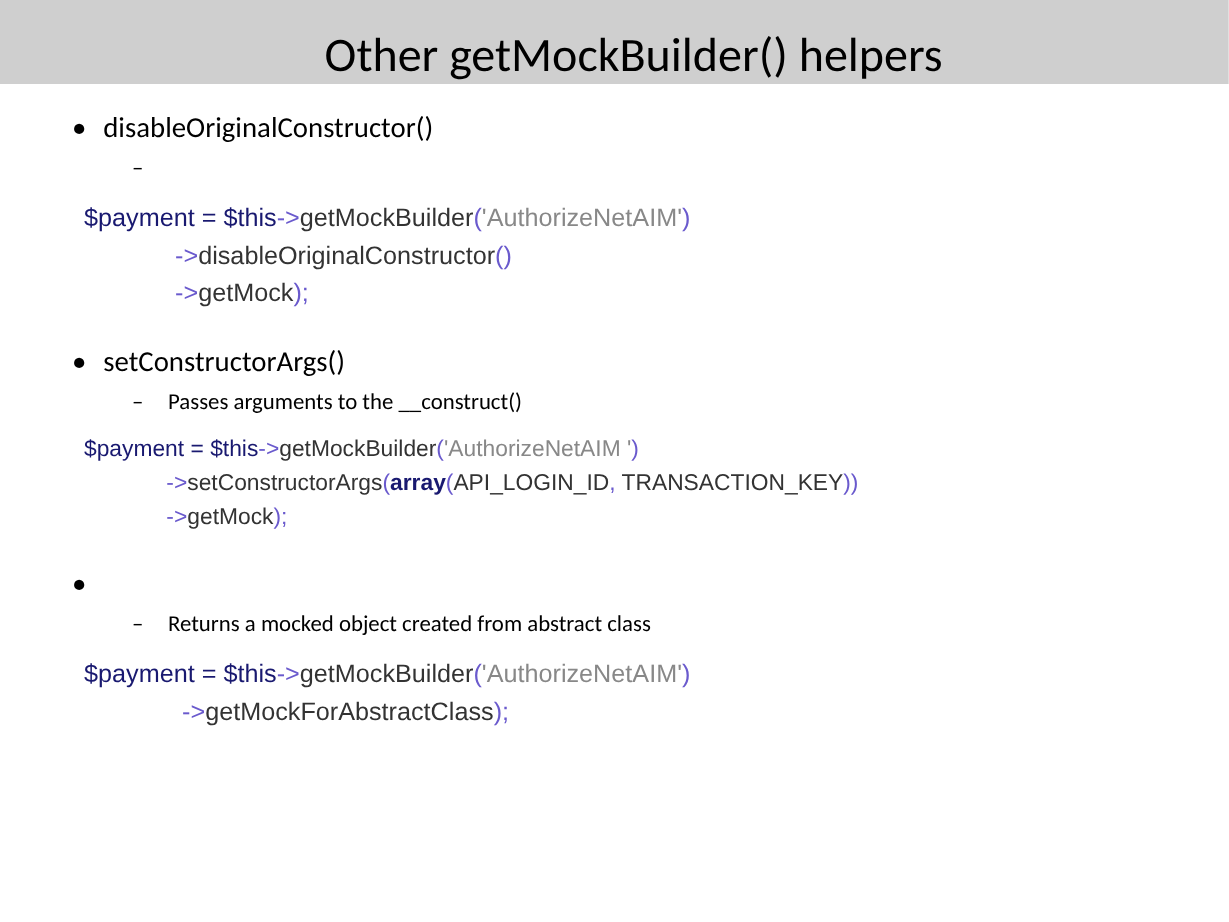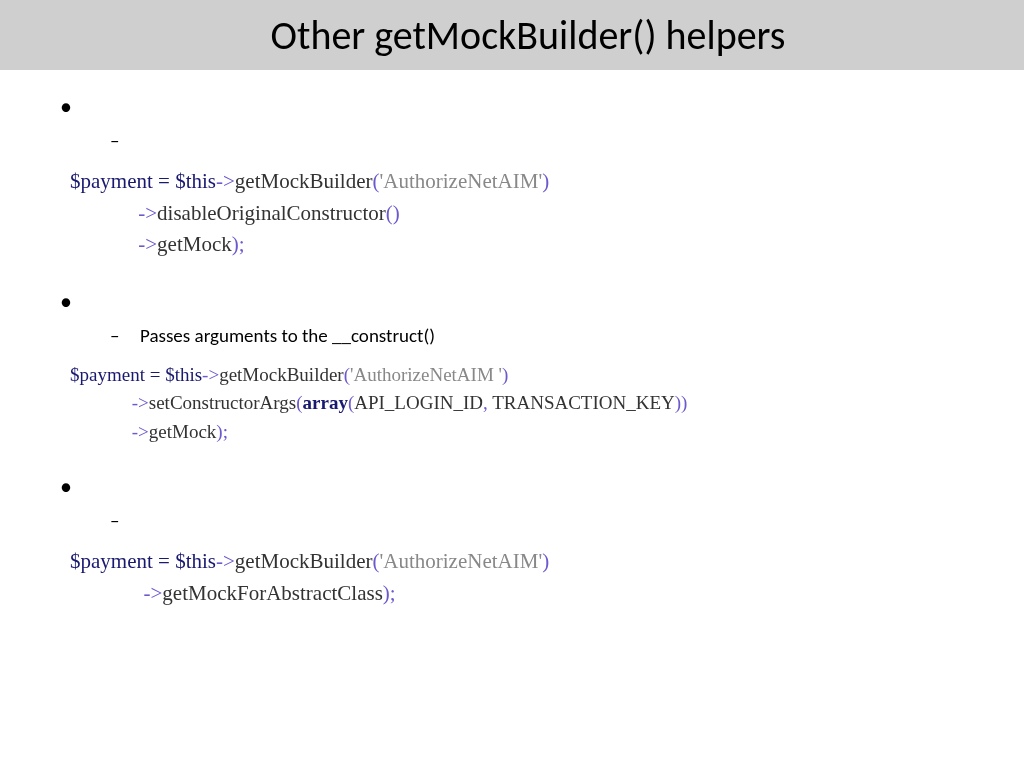--- a/index.html
+++ b/index.html
@@ -9,21 +9,21 @@
     font-family: Calibri, Arial, sans-serif;
     background: #fff;
     color: #000;
     overflow: hidden;
   }
   .title-bar {
     width: 100%;
     height: 70px;
     background: #cfcfcf;
     display: flex;
-    align-items: center;
+    align-items: flex-end;
     justify-content: center;
     padding-left: 32px;
   }
   .title-bar h1 {
     font-size: 40px;
     font-weight: 400;
     color: #000;
   }
   .content {
     padding: 22px 40px 0 40px;
@@ -42,29 +42,29 @@
     display: flex;
     margin-left: 70px;
     margin-bottom: 14px;
     font-size: 19px;
   }
   .sub-bullet-item .dash {
     width: 30px;
     flex-shrink: 0;
   }
   .code-block {
-    font-family: Liberation Serif, serif;
+    font-family: Liberation Sans, sans-serif;
     font-size: 21px;
     line-height: 1.5;
     margin-left: 30px;
     margin-bottom: 26px;
     white-space: pre;
   }
   .code-block-small {
-    font-family: Liberation Serif, serif;
+    font-family: Liberation Sans, sans-serif;
     font-size: 19px;
     line-height: 1.5;
     margin-left: 30px;
     margin-bottom: 26px;
     white-space: pre;
   }
   .c-var   { color: #191970; }
   .c-op    { color: #191970; }
   .c-arrow { color: #6a5acd; }
   .c-call  { color: #333; }
@@ -77,44 +77,47 @@
 <body>
 
 <div class="title-bar">
   <h1>Other getMockBuilder() helpers</h1>
 </div>
 
 <div class="content">
 
   <div class="bullet-item">
     <span class="dot">•</span>
+    <span>disableOriginalConstructor()</span>
   </div>
   <div class="sub-bullet-item">
     <span class="dash">–</span>
   </div>
 
   <div class="code-block"><span class="c-var">$payment</span><span class="c-op"> = </span><span class="c-var">$this</span><span class="c-arrow">-&gt;</span><span class="c-call">getMockBuilder</span><span class="c-paren">(</span><span class="c-str">'AuthorizeNetAIM'</span><span class="c-paren">)</span>
 <span>             </span><span class="c-arrow">-&gt;</span><span class="c-call">disableOriginalConstructor</span><span class="c-paren">()</span>
 <span>             </span><span class="c-arrow">-&gt;</span><span class="c-call">getMock</span><span class="c-paren">);</span></div>
 
   <div class="bullet-item">
     <span class="dot">•</span>
+    <span>setConstructorArgs()</span>
   </div>
   <div class="sub-bullet-item">
     <span class="dash">–</span>
     <span>Passes arguments to the __construct()</span>
   </div>
 
   <div class="code-block-small"><span class="c-var">$payment</span><span class="c-op"> = </span><span class="c-var">$this</span><span class="c-arrow">-&gt;</span><span class="c-call">getMockBuilder</span><span class="c-paren">(</span><span class="c-str">'AuthorizeNetAIM '</span><span class="c-paren">)</span>
 <span>             </span><span class="c-arrow">-&gt;</span><span class="c-call">setConstructorArgs</span><span class="c-paren">(</span><span class="c-kw">array</span><span class="c-paren">(</span><span class="c-const">API_LOGIN_ID</span><span class="c-paren">, </span><span class="c-const">TRANSACTION_KEY</span><span class="c-paren">))</span>
 <span>             </span><span class="c-arrow">-&gt;</span><span class="c-call">getMock</span><span class="c-paren">);</span></div>
 
   <div class="bullet-item">
     <span class="dot">•</span>
   </div>
   <div class="sub-bullet-item">
     <span class="dash">–</span>
+    <span>Returns a mocked object created from abstract class</span>
   </div>
 
   <div class="code-block"><span class="c-var">$payment</span><span class="c-op"> = </span><span class="c-var">$this</span><span class="c-arrow">-&gt;</span><span class="c-call">getMockBuilder</span><span class="c-paren">(</span><span class="c-str">'AuthorizeNetAIM'</span><span class="c-paren">)</span>
 <span>              </span><span class="c-arrow">-&gt;</span><span class="c-call">getMockForAbstractClass</span><span class="c-paren">);</span></div>
 
 </div>
 
 </body></html>

